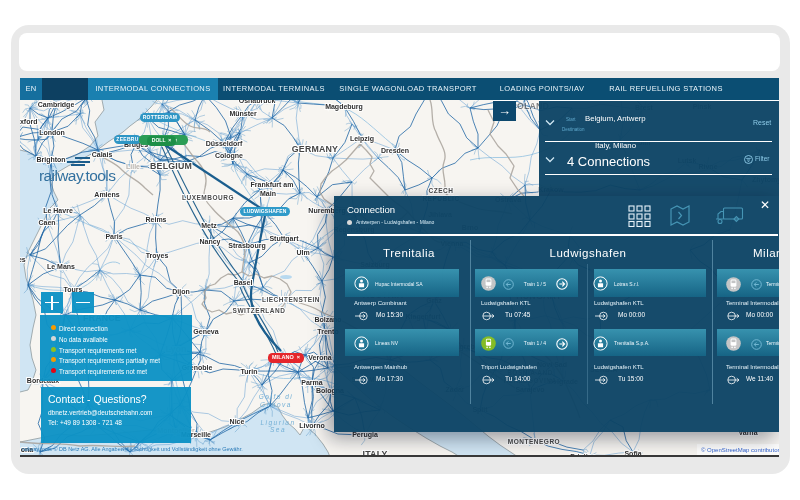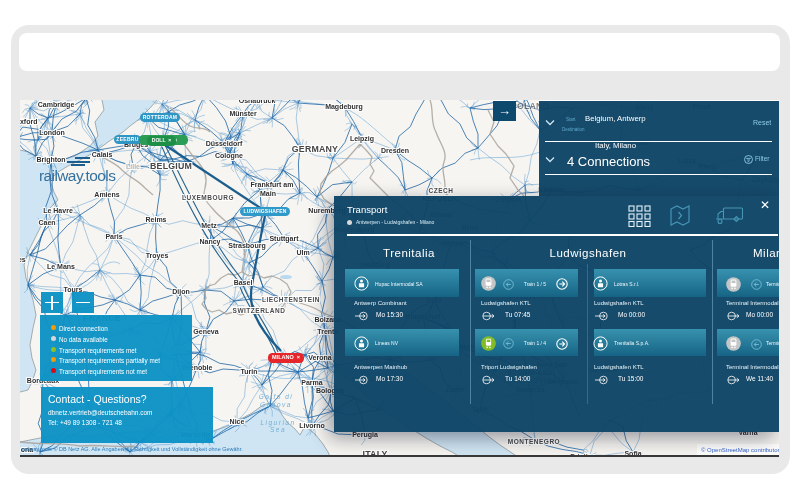--- a/index.html
+++ b/index.html
@@ -29,20 +29,29 @@
 .border{fill:none;stroke:#a8a29b;stroke-width:1.3;stroke-linejoin:round;opacity:.85}
 .coast{fill:none;stroke:#8f9a9e;stroke-width:.8}
 .river{fill:none;stroke:#9cc6e2;stroke-width:1;opacity:.9}
 .route{fill:none;stroke:#1b5e8e;stroke-width:2.2}
 .routeThin{fill:none;stroke:#27648f;stroke-width:1.1}
 </style></head>
 <body>
 <div class="frame"></div>
 <div class="topstrip"></div>
 <div class="app">
+<div class="nav">
+ <div style="left:0;width:22px;background:#156f9e">EN</div>
+ <div style="left:22px;width:46px;background:#0d4061"></div>
+ <div style="left:68px;width:130px;background:#1a80b0">INTERMODAL CONNECTIONS</div>
+ <div style="left:198px;width:112px">INTERMODAL TERMINALS</div>
+ <div style="left:310px;width:156px">SINGLE WAGONLOAD TRANSPORT</div>
+ <div style="left:466px;width:112px">LOADING POINTS/IAV</div>
+ <div style="left:578px;width:136px">RAIL REFUELLING STATIONS</div>
+</div>
 <div class="mapwrap">
 <svg width="759" height="357" viewBox="0 0 759 357" style="position:absolute;left:0;top:0">
 <rect x="0" y="0" width="759" height="357" fill="#f7f5f1"></rect>
 
 <path fill="#d0e5f3" d="M82,0 L137,0 L131,7 L124,14 L118,20 L110,26 L103,32 L97,36 L88,42 L80,48 L75,52 L60,60 L48,66 L38,72 L30,80 L34,92 L38,100 L30,108 L25,118 L20,128 L14,140 L8,152 L4,165 L6,178 L10,190 L13,200 L16,215 L13,228 L10,245 L12,258 L16,270 L12,282 L8,290 L0,292 L0,50 L8,52 L18,58 L35,62 L55,56 L70,46 L78,36 L75,22 L84,10 Z"></path>
 <path fill="#d0e5f3" d="M0,342 L20,338 L40,334 L60,336 L90,334 L110,332 L130,330 L155,334 L165,332 L176,336 L190,332 L205,327 L217,321 L232,313 L243,305 L250,303 L258,307 L262,315 L268,323 L275,329 L280,335 L285,326 L295,334 L303,344 L308,352 L310,357 L0,357 Z"></path>
 <path fill="#d0e5f3" d="M315,268 L370,262 L384,270 L398,281 L414,293 L430,305 L444,316 L456,326 L468,336 L480,345 L492,353 L498,357 L440,357 L432,352 L420,346 L406,338 L390,328 L372,316 L356,304 L342,292 L328,279 Z"></path>
 <ellipse cx="190" cy="233" rx="8" ry="2.5" fill="#b8d9ef" transform="rotate(-12 190 233)"></ellipse>
 <ellipse cx="266" cy="177" rx="6" ry="2" fill="#b8d9ef"></ellipse>
 
@@ -2272,21 +2281,21 @@
  <div style="position:absolute;left:11px;top:21px;width:5px;height:5px;border-radius:50%;background:#d6d6d6"></div>
         <div style="position:absolute;left:19px;top:21px">No data available</div>
  <div style="position:absolute;left:11px;top:31.5px;width:5px;height:5px;border-radius:50%;background:#8fbf21"></div>
         <div style="position:absolute;left:19px;top:31.5px">Transport requirements met</div>
  <div style="position:absolute;left:11px;top:42px;width:5px;height:5px;border-radius:50%;background:#f59b00"></div>
         <div style="position:absolute;left:19px;top:42px">Transport requirements partially met</div>
  <div style="position:absolute;left:11px;top:52.5px;width:5px;height:5px;border-radius:50%;background:#e30613"></div>
         <div style="position:absolute;left:19px;top:52.5px">Transport requirements not met</div>
 </div>
 
-<div class="ov teal" style="left:21px;top:287px;width:172px;height:56px">
+<div class="ov teal" style="left:21px;top:287px;width:150px;height:56px">
  <div style="position:absolute;left:7px;top:6px;font-size:10.5px">Contact - Questions?</div>
  <div style="position:absolute;left:7px;top:22px;font-size:6.5px">dbnetz.vertrieb@deutschebahn.com</div>
  <div style="position:absolute;left:7px;top:32px;font-size:6.5px">Tel: +49 89 1308 - 721 48</div>
 </div>
 
 <div class="ov" style="left:473px;top:0;width:23px;height:21px;background:#0d486d;border-top:1px solid #fff;color:#fff;font-size:13px;text-align:center;line-height:20px">→</div>
 
 <div class="ov" style="left:519px;top:0;width:240px;height:96px;background:rgba(13,68,101,.96);border-top:1px solid #fff;color:#fff">
  <svg width="10" height="7" style="position:absolute;left:6px;top:18px">
           <path d="M1,1.5 L5,5.5 L9,1.5" fill="none" stroke="#cfe6f2" stroke-width="1.3"></path>
@@ -2303,21 +2312,21 @@
  <div style="position:absolute;left:28px;top:53px;font-size:13px">4 Connections</div>
  <svg width="9" height="9" style="position:absolute;left:205px;top:54px">
           <circle cx="4.5" cy="4.5" r="4" fill="none" stroke="#8ecbe8" stroke-width=".9"></circle>
           <path d="M2.2,3.4 h4.6 M3,5 h3 M3.8,6.6 h1.4" stroke="#8ecbe8" stroke-width=".8"></path>
         </svg>
         <div style="position:absolute;left:216px;top:54px;font-size:6.5px;color:#8ecbe8">Filter</div>
  <div style="position:absolute;left:6px;top:72.5px;width:227px;height:1px;background:#fff"></div>
 </div>
 
 <div class="ov" style="left:314px;top:96px;width:445px;height:236px;background:rgba(13,68,101,.96);box-shadow:-5px 6px 18px rgba(0,10,30,.4);color:#fff;overflow:hidden">
- <div style="position:absolute;left:13px;top:8px;font-size:9.5px">Transport</div>
+ <div style="position:absolute;left:13px;top:8px;font-size:9.5px">Connection</div>
  <div style="position:absolute;left:13px;top:23px;font-size:5px;color:#d8ecf6"><span style="display:inline-block;width:5px;height:5px;border-radius:50%;background:#d9d9d9;margin-right:4px;vertical-align:-1px"></span>Antwerpen - Ludwigshafen - Milano</div>
  <svg width="23" height="22" style="position:absolute;left:294px;top:9px">
   <g fill="none" stroke="#e8f3f9" stroke-width="1.1">
    <rect x="1" y="1" width="5" height="5"></rect>
             <rect x="9" y="1" width="5" height="5"></rect>
             <rect x="17" y="1" width="5" height="5"></rect>
    <rect x="1" y="9" width="5" height="5"></rect>
             <rect x="9" y="9" width="5" height="5"></rect>
             <rect x="17" y="9" width="5" height="5"></rect>
    <rect x="1" y="16.5" width="5" height="5"></rect>

